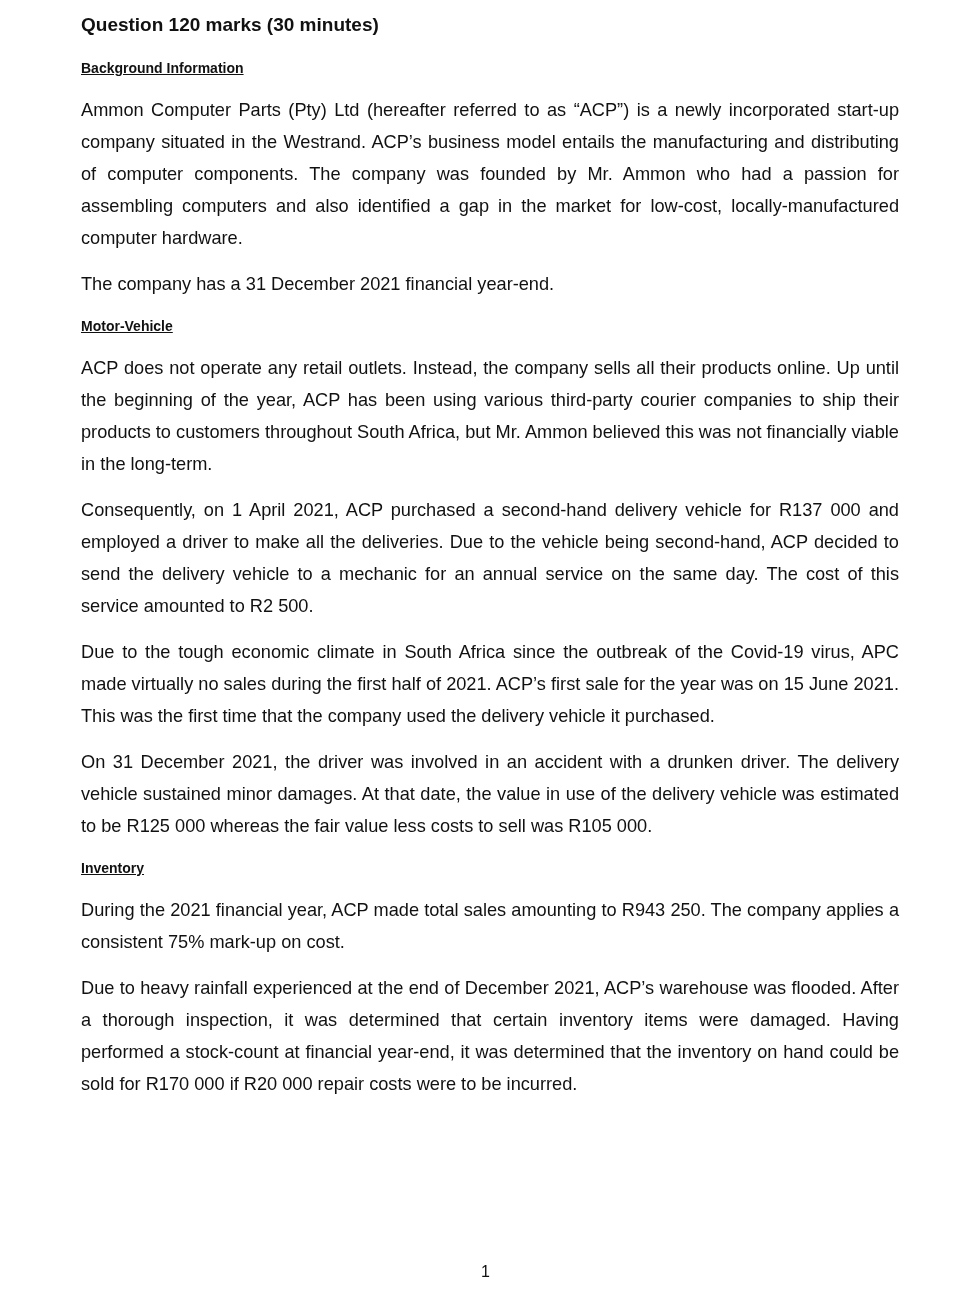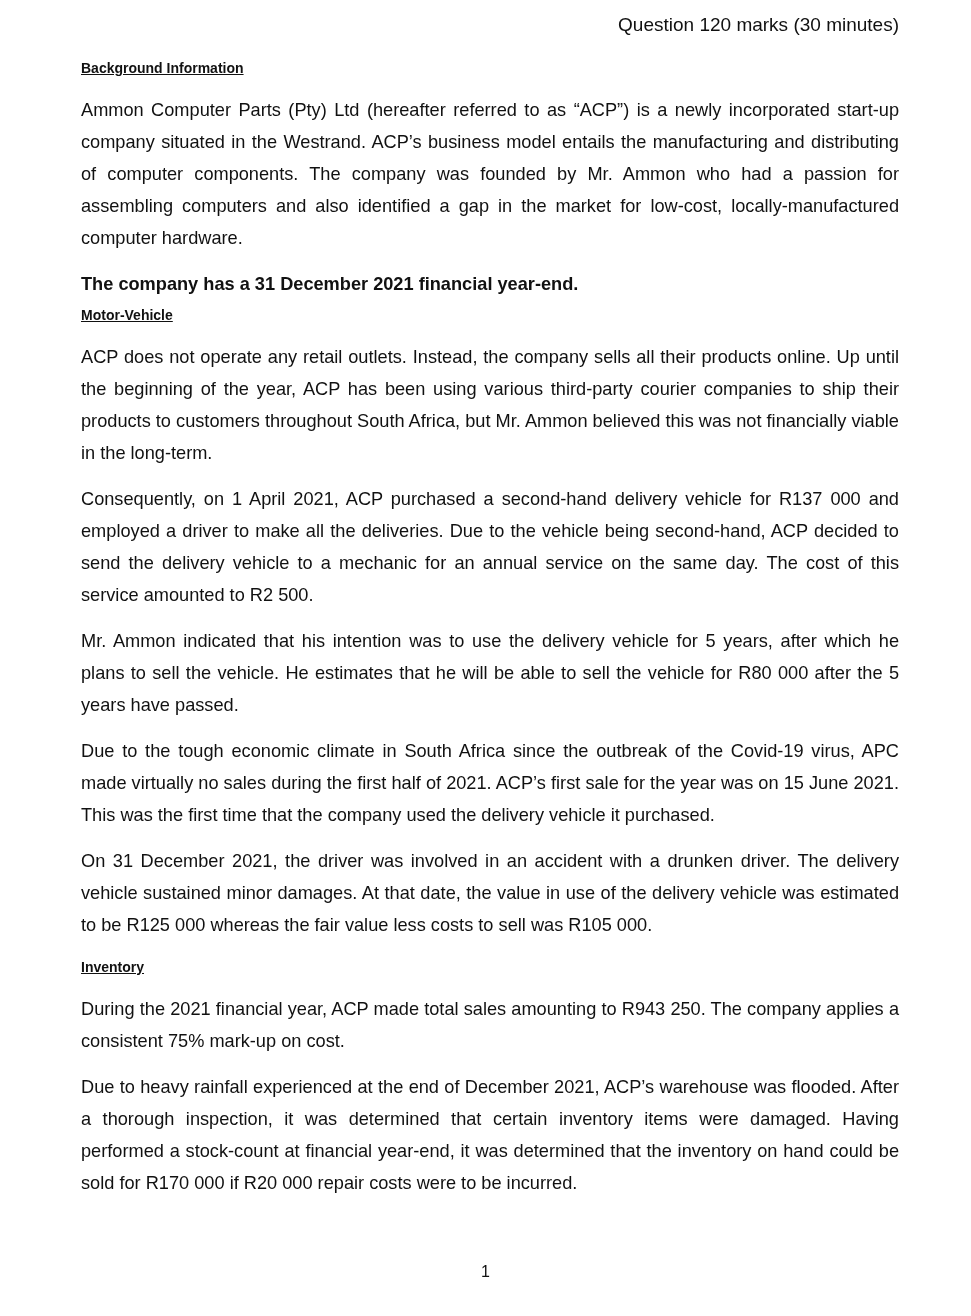--- a/index.html
+++ b/index.html
@@ -1,47 +1,46 @@
 <!DOCTYPE html>
 <html><head>
 <meta charset="utf-8">
 <style>
   html, body { margin: 0; padding: 0; background: #ffffff; }
   body { width: 971px; height: 1316px; position: relative; overflow: hidden;
          font-family: "Liberation Sans", sans-serif; color: #111111; }
   .page { position: absolute; left: 81px; top: 14px; width: 818px; }
-  .header-row { display: flex; justify-content: flex-end; align-items: baseline;
-                font-weight: normal; font-size: 19px; height: 28px; }
+  .header-row { display: flex; justify-content: flex-start; align-items: baseline;
+                font-weight: bold; font-size: 19px; height: 28px; }
   .section-heading { font-weight: bold; font-size: 14px; text-decoration: underline;
                      margin: 0; line-height: 24px; }
   .para { font-size: 18.2px; line-height: 32px; text-align: justify; margin: 0; }
   .page-number { position: absolute; left: 0; width: 971px; top: 1263px; text-align: center;
                  font-size: 16px; }
 </style>
 </head>
 <body>
 
 <div class="page">
 
   <div class="header-row">
     <span>Question 1</span>
     <span>20 marks (30 minutes)</span>
   </div>
 
   <div style="margin-top:14px;">
     <h2 class="section-heading">Background Information</h2>
     <p class="para" style="margin-top:14px;">Ammon Computer Parts (Pty) Ltd (hereafter referred to as “ACP”) is a newly incorporated start-up company situated in the Westrand. ACP’s business model entails the manufacturing and distributing of computer components. The company was founded by Mr. Ammon who had a passion for assembling computers and also identified a gap in the market for low-cost, locally-manufactured computer hardware.</p>
-    <p class="para" style="margin-top:14px;font-weight:bold;">The company has a 31 December 2021 financial year-end.</p>
+    <p class="para" style="margin-top:14px;">The company has a 31 December 2021 financial year-end.</p>
   </div>
 
-  <div style="margin-top:3px;">
+  <div style="margin-top:14px;">
     <h2 class="section-heading">Motor-Vehicle</h2>
     <p class="para" style="margin-top:14px;">ACP does not operate any retail outlets. Instead, the company sells all their products online. Up until the beginning of the year, ACP has been using various third-party courier companies to ship their products to customers throughout South Africa, but Mr. Ammon believed this was not financially viable in the long-term.</p>
     <p class="para" style="margin-top:14px;">Consequently, on 1 April 2021, ACP purchased a second-hand delivery vehicle for R137 000 and employed a driver to make all the deliveries. Due to the vehicle being second-hand, ACP decided to send the delivery vehicle to a mechanic for an annual service on the same day. The cost of this service amounted to R2 500.</p>
-    <p class="para" style="margin-top:14px;">Mr. Ammon indicated that his intention was to use the delivery vehicle for 5 years, after which he plans to sell the vehicle. He estimates that he will be able to sell the vehicle for R80 000 after the 5 years have passed.</p>
     <p class="para" style="margin-top:14px;">Due to the tough economic climate in South Africa since the outbreak of the Covid-19 virus, APC made virtually no sales during the first half of 2021. ACP’s first sale for the year was on 15 June 2021. This was the first time that the company used the delivery vehicle it purchased.</p>
     <p class="para" style="margin-top:14px;">On 31 December 2021, the driver was involved in an accident with a drunken driver. The delivery vehicle sustained minor damages. At that date, the value in use of the delivery vehicle was estimated to be R125 000 whereas the fair value less costs to sell was R105 000.</p>
   </div>
 
   <div style="margin-top:14px;">
     <h2 class="section-heading">Inventory</h2>
     <p class="para" style="margin-top:14px;">During the 2021 financial year, ACP made total sales amounting to R943 250. The company applies a consistent 75% mark-up on cost.</p>
     <p class="para" style="margin-top:14px;">Due to heavy rainfall experienced at the end of December 2021, ACP’s warehouse was flooded. After a thorough inspection, it was determined that certain inventory items were damaged. Having performed a stock-count at financial year-end, it was determined that the inventory on hand could be sold for R170 000 if R20 000 repair costs were to be incurred.</p>
   </div>
 

